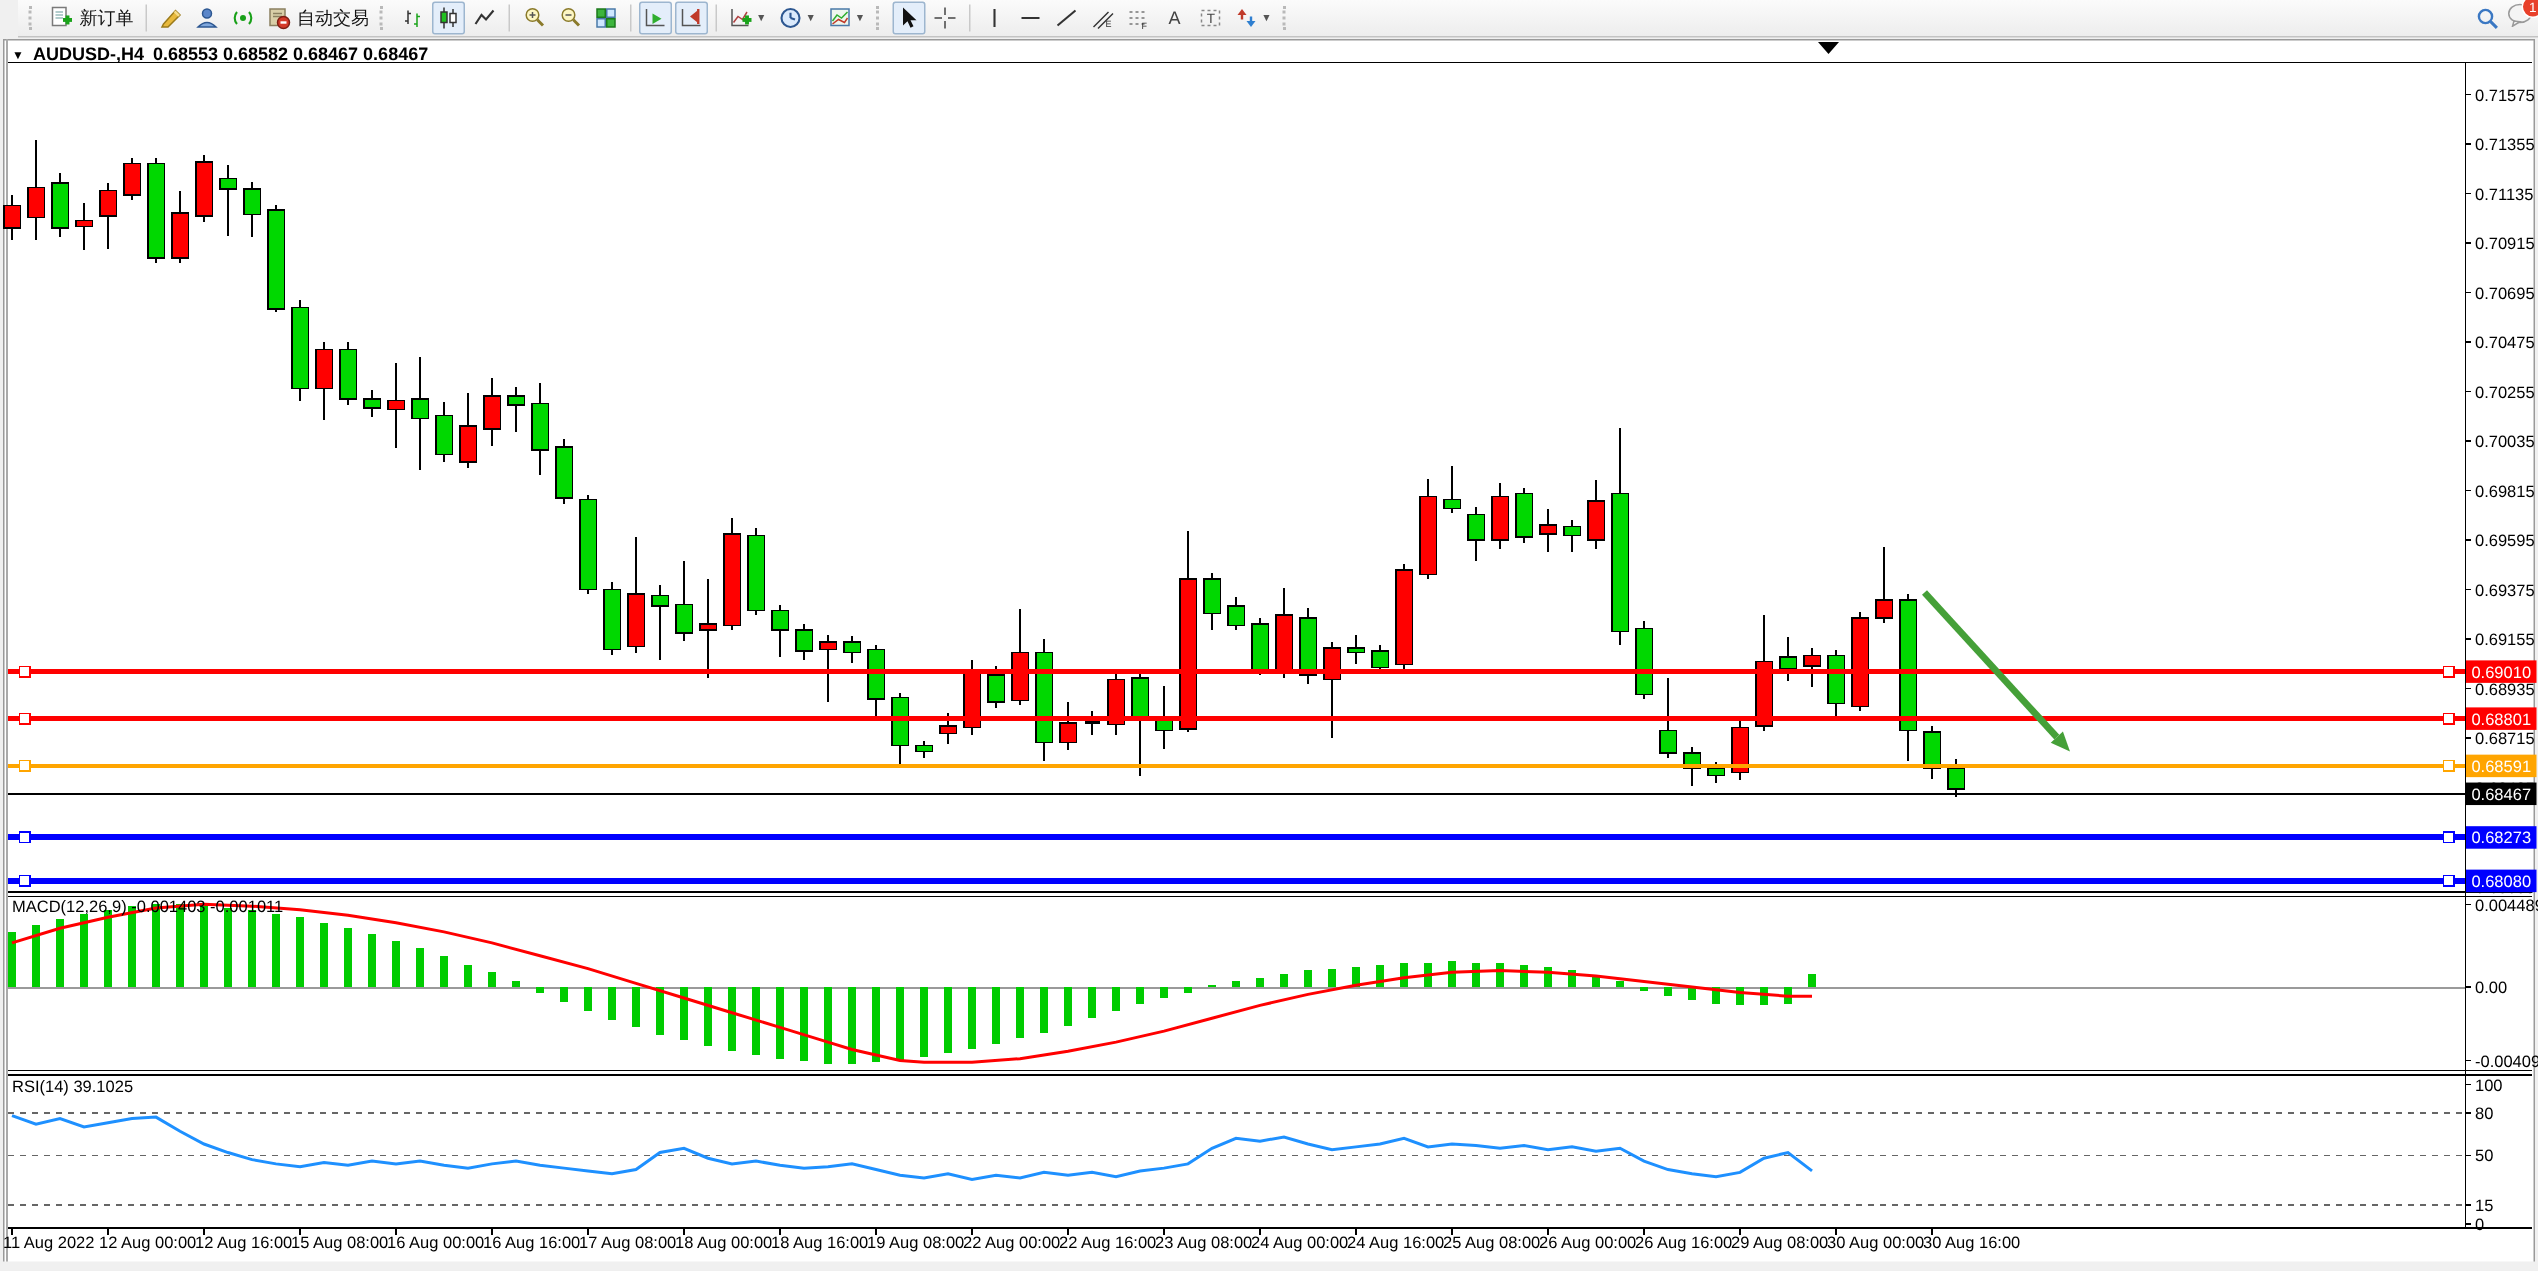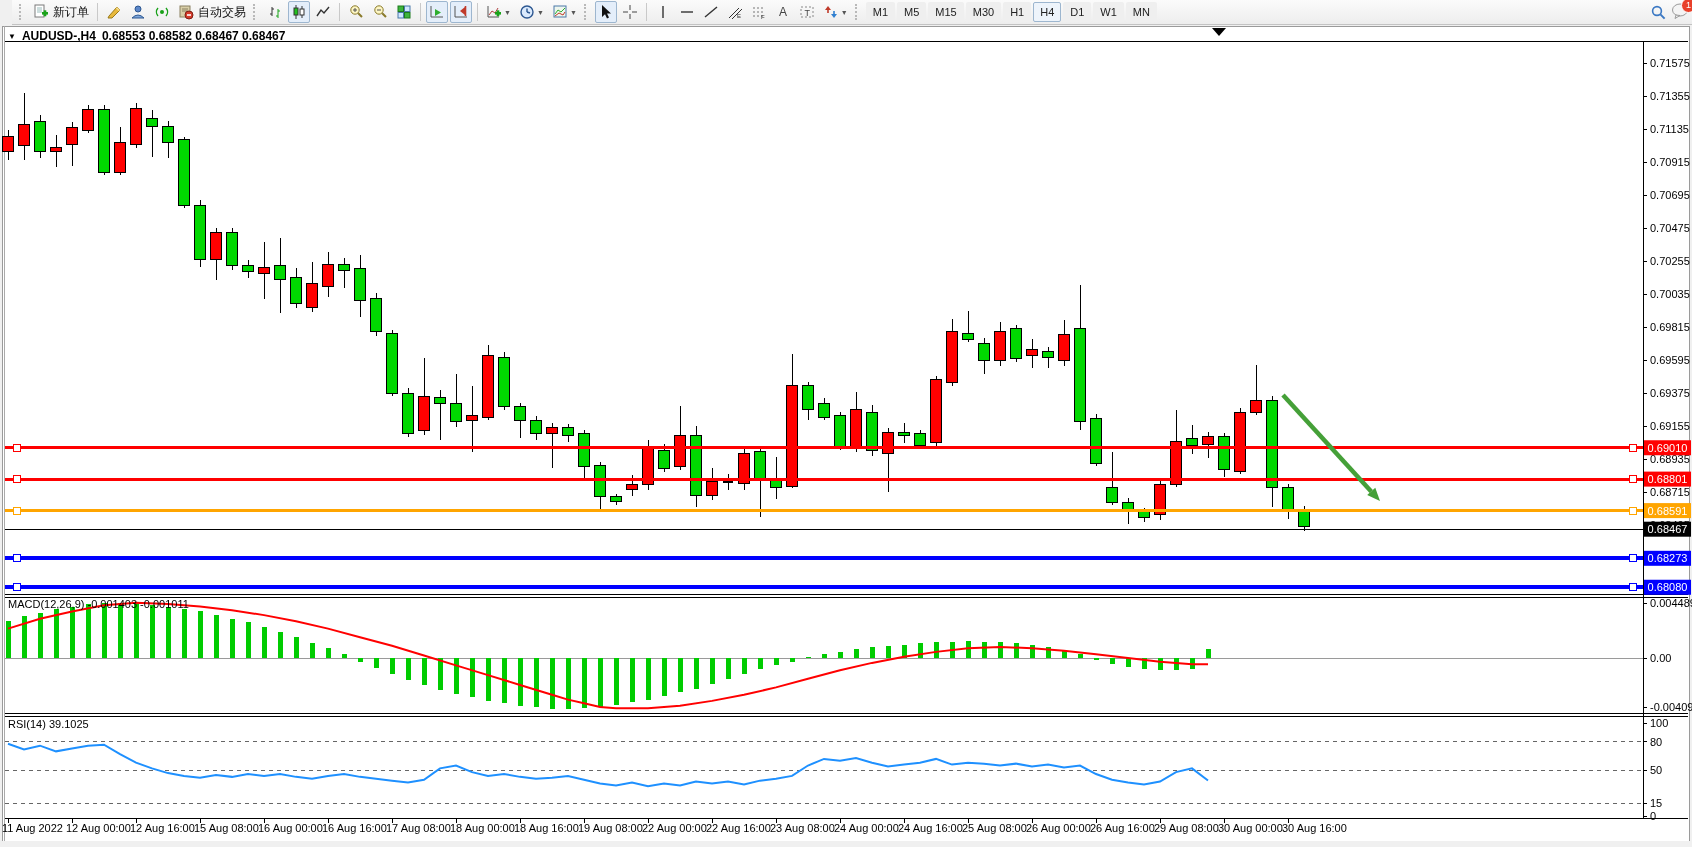--- a/index.html
+++ b/index.html
@@ -286,21 +286,20 @@
             <line x1="5" y1="5" x2="5" y2="9" stroke="#c03a2a" stroke-width="1.6"></line>
             <polygon points="11,14 14,10 8,10" fill="#2f7fd0"></polygon>
             <line x1="11" y1="11" x2="11" y2="7" stroke="#2f7fd0" stroke-width="1.6"></line>
           </svg>
         </span>
         <span class="dd">▼</span>
       </button>
 
     <div class="grip"></div>
 
-    <div id="tf-group"><button class="tf">M1</button><button class="tf">M5</button><button class="tf">M15</button><button class="tf">M30</button><button class="tf">H1</button><button class="tf active">H4</button><button class="tf">D1</button><button class="tf">W1</button><button class="tf">MN</button></div>
 
     <div class="spacer"></div>
 
     <button class="tb">
         <span>
           <svg width="17" height="17">
             <circle cx="7" cy="7" r="4.4" fill="none" stroke="#3b78c3" stroke-width="1.6"></circle>
             <line x1="10.4" y1="10.4" x2="14.6" y2="14.6" stroke="#3b78c3" stroke-width="2"></line>
           </svg>
         </span>

